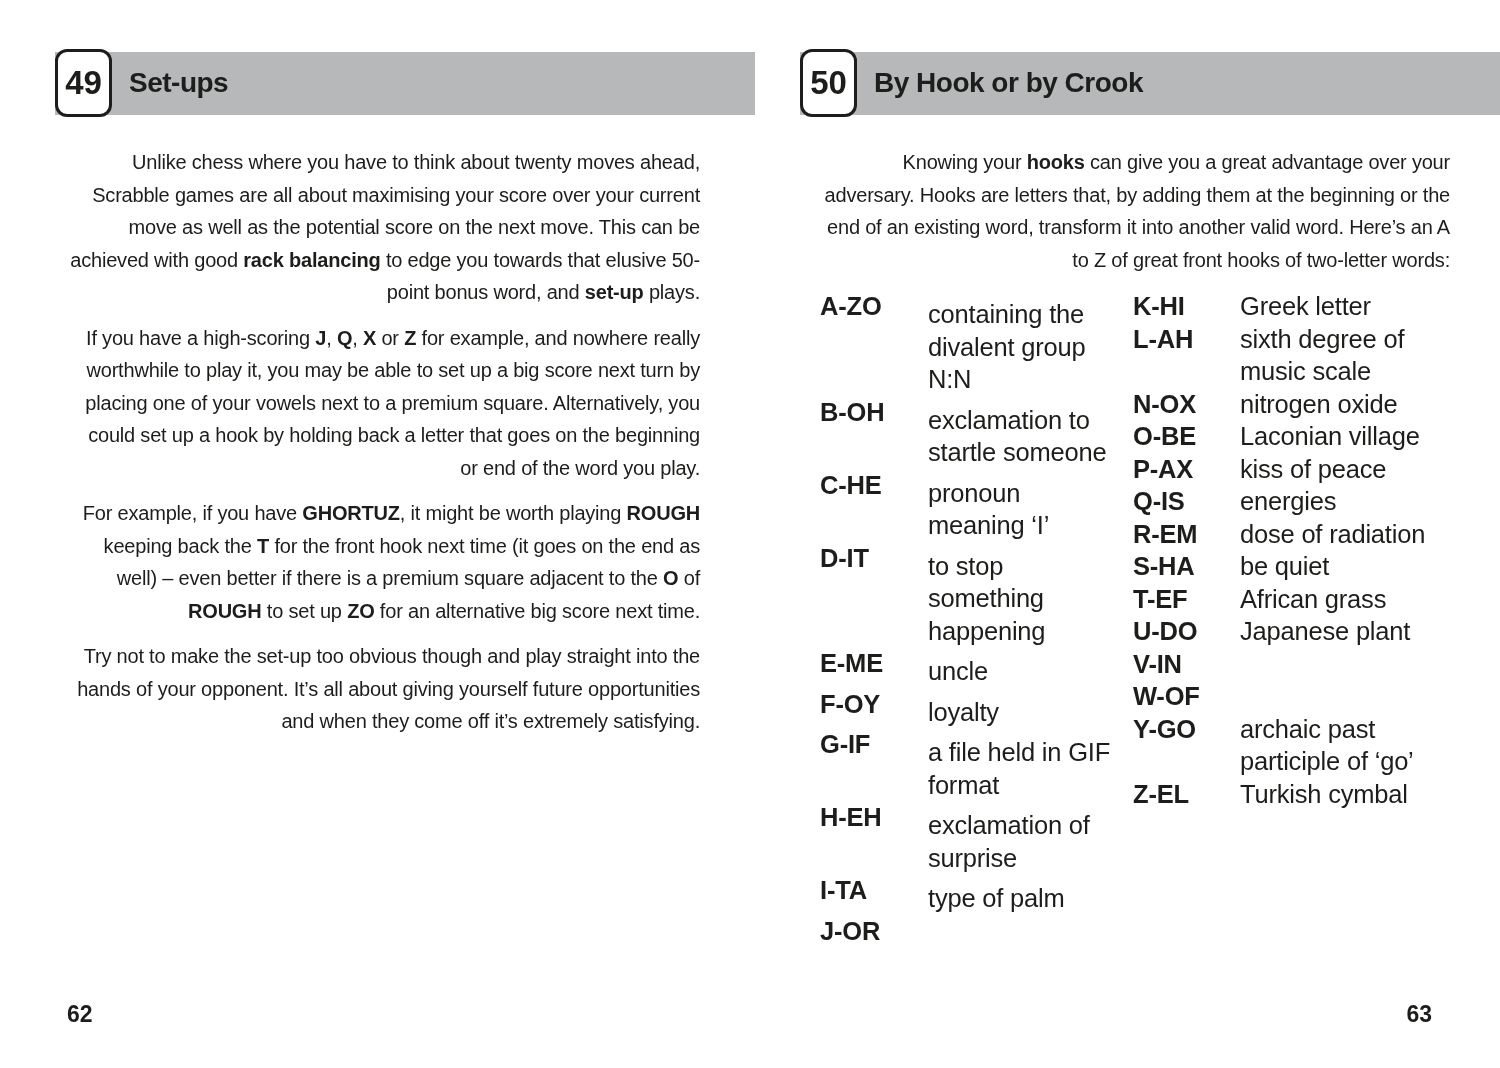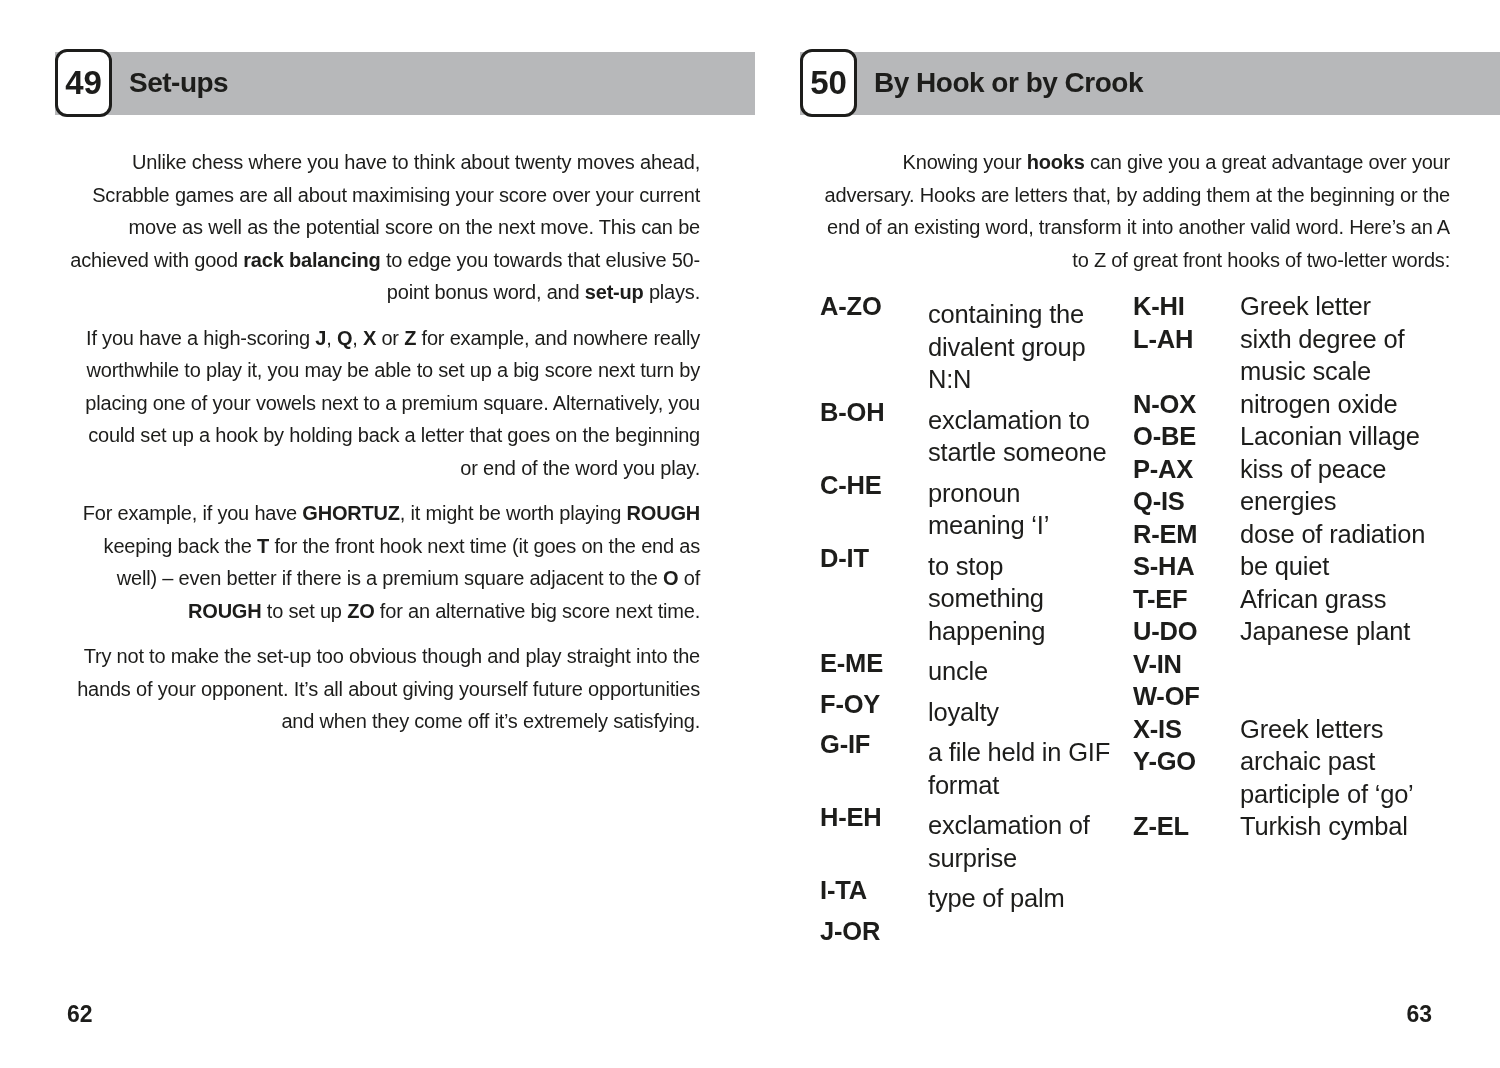--- a/index.html
+++ b/index.html
@@ -201,24 +201,20 @@
             <div class="hook-term">U-DO</div>
             <div class="hook-def">Japanese plant</div>
           </div>
           <div class="hook-row">
             <div class="hook-term">V-IN</div>
           </div>
           <div class="hook-row">
             <div class="hook-term">W-OF</div>
           </div>
           <div class="hook-row">
-            <div class="hook-term">X-IS</div>
-            <div class="hook-def">Greek letters</div>
-          </div>
-          <div class="hook-row">
             <div class="hook-term">Y-GO</div>
             <div class="hook-def">archaic past participle of ‘go’</div>
           </div>
           <div class="hook-row">
             <div class="hook-term">Z-EL</div>
             <div class="hook-def">Turkish cymbal</div>
           </div>
         </div>
     </div>
     <div class="pagenum pagenum-right">63</div>

